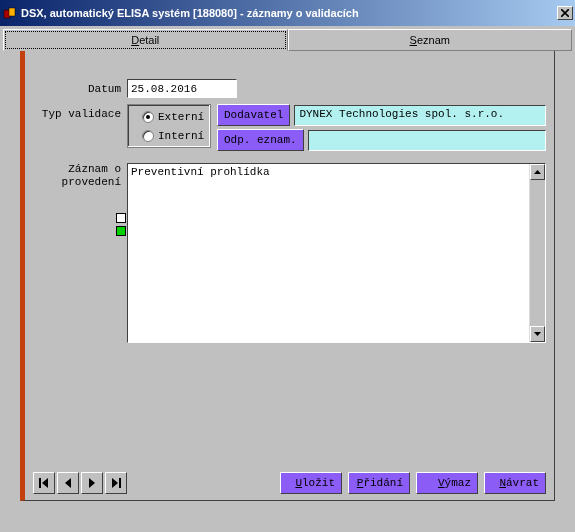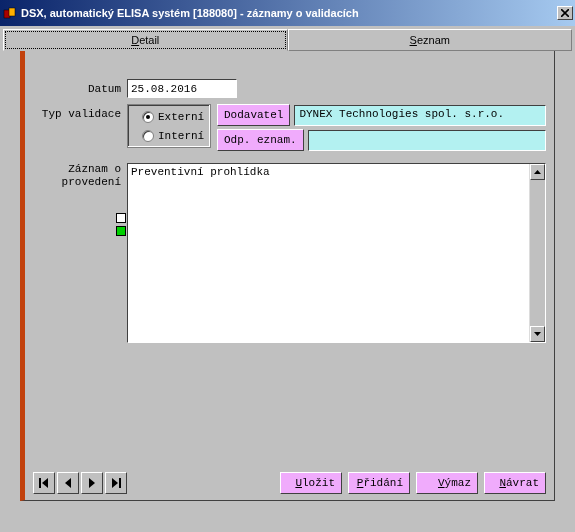--- a/index.html
+++ b/index.html
@@ -83,21 +83,21 @@
     border-top-color: #404040;
     border-left-color: #404040;
     border-right-color: #fff;
     border-bottom-color: #fff;
     height: 19px;
     padding: 7px 3px;
     font: inherit;
   }
   .input { width: 110px; }
   .btn {
-    background: #f0abfc;
+    background: #8b5cf6;
     border: 1px solid #fff;
     border-right-color: #404040;
     border-bottom-color: #404040;
     height: 22px;
     padding: 0 6px;
     font: inherit;
     cursor: default;
     min-width: 60px;
   }
   .btn .hotkey { text-decoration: underline; }

